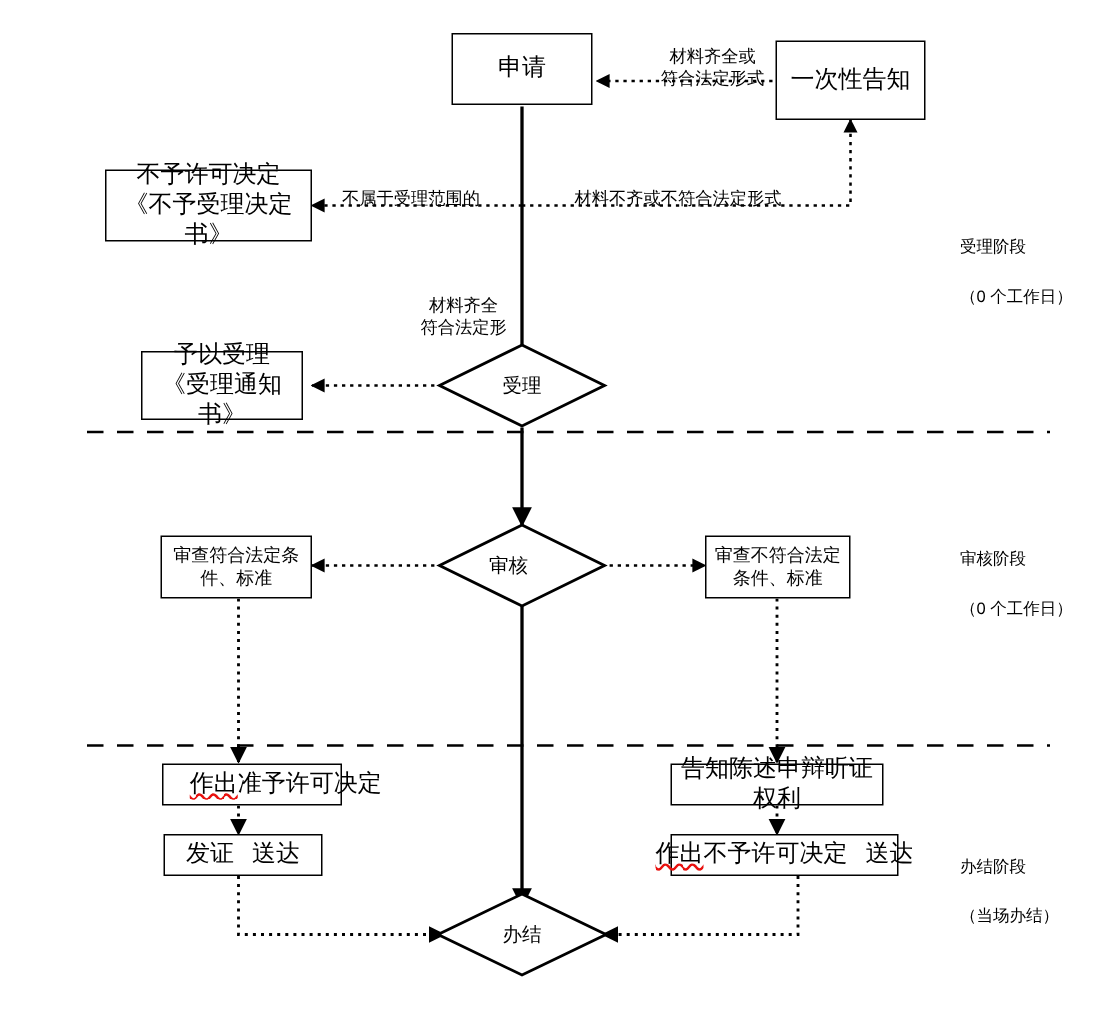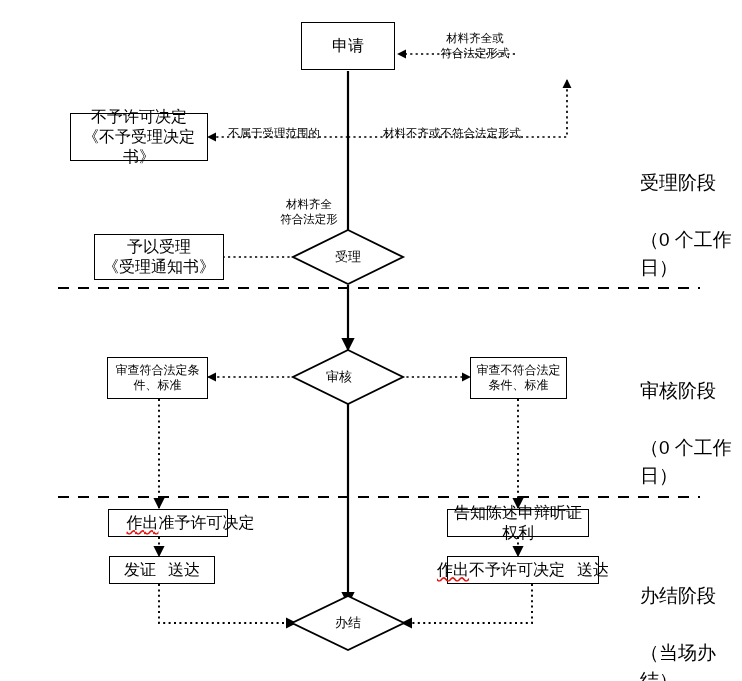--- a/index.html
+++ b/index.html
@@ -62,21 +62,21 @@
     position: absolute;
     font-size: 11.5px;
     color: #000000;
     text-align: center;
     line-height: 1.25;
     white-space: pre-line;
     background: transparent;
   }
   .stage-label {
     position: absolute;
-    font-size: 19px;
+    font-size: 11px;
     color: #000000;
     text-align: left;
     line-height: 1.5;
     white-space: pre-line;
   }
   .misspell {
     text-decoration: underline wavy #e8110f;
     text-decoration-skip-ink: none;
     -webkit-text-decoration: underline wavy #e8110f;
   }
@@ -138,27 +138,30 @@
 
     <polygon points="348,350 403,377 348,404 293,377" fill="#ffffff" stroke="#000000" stroke-width="1.9"></polygon>
 
     <polygon points="348,596 404,623 348,650 292,623" fill="#ffffff" stroke="#000000" stroke-width="1.9"></polygon>
   </svg>
 
   <div class="node box" style="left:301px; top:22px; width:94px; height:48px;">
     <span>申请</span>
   </div>
 
+  <div class="node box" style="left:517px; top:27px; width:100px; height:53px;">
+    <span>一次性告知</span>
+  </div>
 
   <div class="node box" style="left:70px; top:113px; width:138px; height:48px;">
     <span>不予许可决定
 《不予受理决定书》</span>
   </div>
 
-  <div class="node box" style="left:94px; top:234px; width:130px; height:46px;">
+  <div class="node box" style="left:94px; top:234px; width:108px; height:46px;">
     <span>予以受理
 《受理通知书》</span>
   </div>
 
   <div class="diamond-wrap" style="left:293px; top:230px; width:110px; height:54px;">
     <span class="diamond-label">受理</span>
   </div>
 
   <div class="diamond-wrap" style="left:284px; top:350px; width:110px; height:54px;">
     <span class="diamond-label">审核</span>

